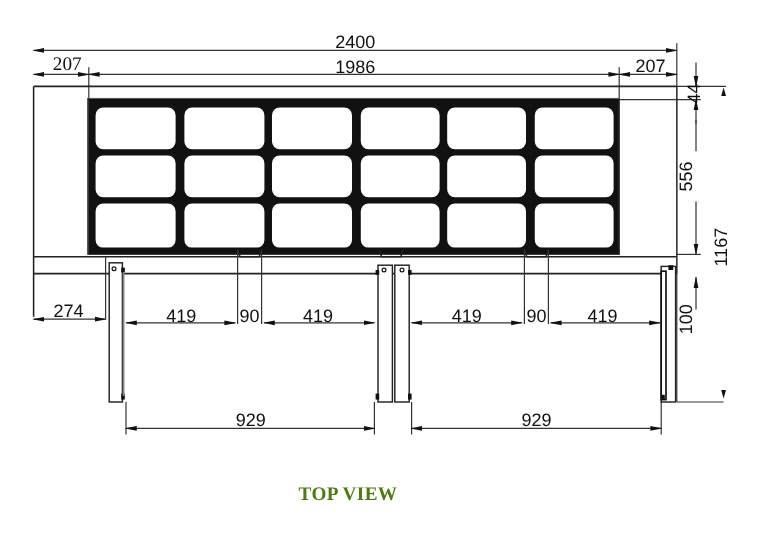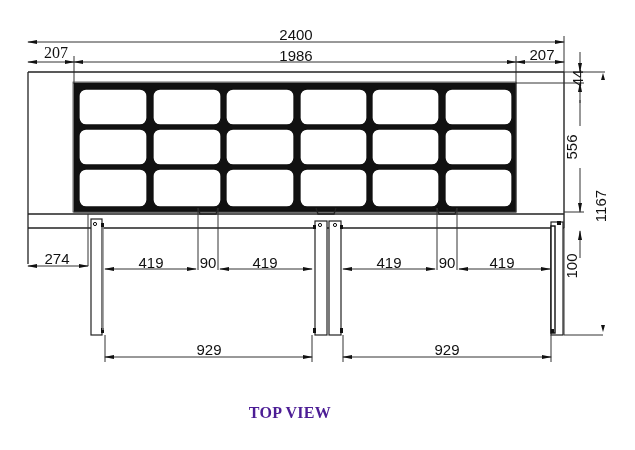--- a/index.html
+++ b/index.html
@@ -1,21 +1,21 @@
 <!DOCTYPE html>
 <html><head>
   <meta charset="utf-8">
   <style>
     html, body { margin:0; padding:0; background:#ffffff; }
     body { width:635px; height:450px; position:relative; overflow:hidden; font-family:"Liberation Sans", sans-serif; }
     #drawing { position:absolute; left:0; top:0; width:635px; height:450px; }
     .dim { font-family:"Liberation Sans", sans-serif; font-size:15px; fill:#111; }
     .dim-serif { font-family:"Liberation Serif", serif; font-size:16px; fill:#111; }
     .caption { position:absolute; left:0; width:580px; top:404px; text-align:center;
-      font-family:"Liberation Serif", serif; font-weight:bold; font-size:16px; color:#4c1d95; letter-spacing:0.3px; }
+      font-family:"Liberation Serif", serif; font-weight:bold; font-size:16px; color:#4d7c0f; letter-spacing:0.3px; }
     .thin { stroke:#333; stroke-width:1; fill:none; }
     .med { stroke:#222; stroke-width:1.3; fill:none; }
     .pan { fill:#fff; stroke:#111; stroke-width:1.3; }
   </style>
 </head>
 <body>
 
 <svg id="drawing" viewBox="0 0 635 450" xmlns="http://www.w3.org/2000/svg">
   <defs>
     <marker id="arr" markerWidth="10" markerHeight="6" refX="9" refY="3" orient="auto" markerUnits="userSpaceOnUse">

